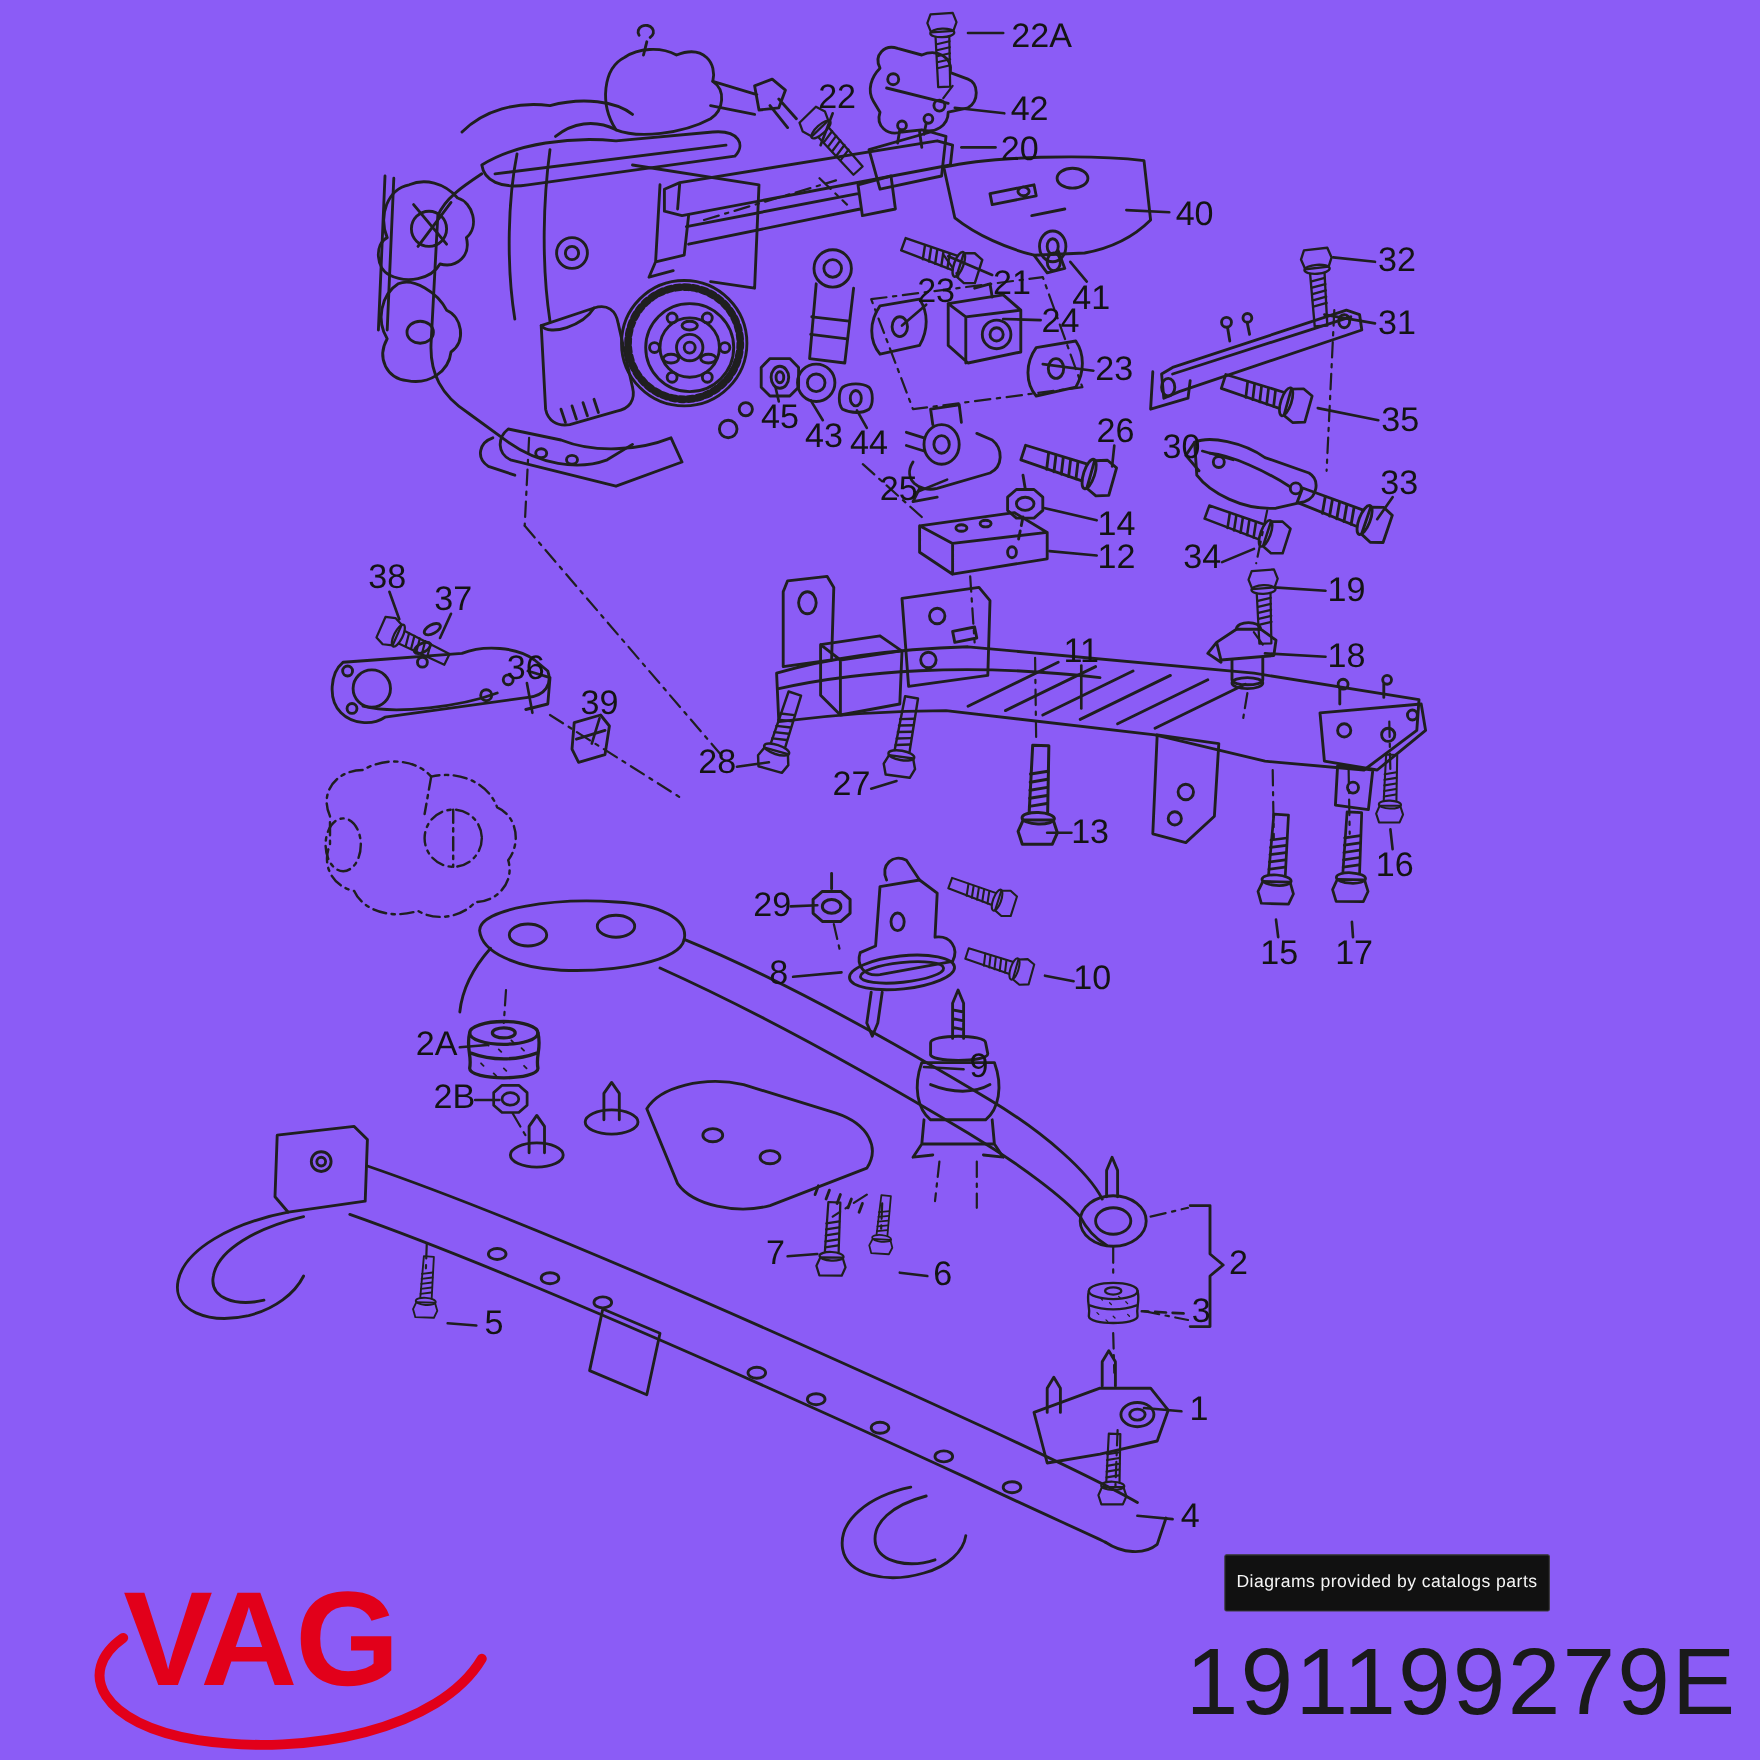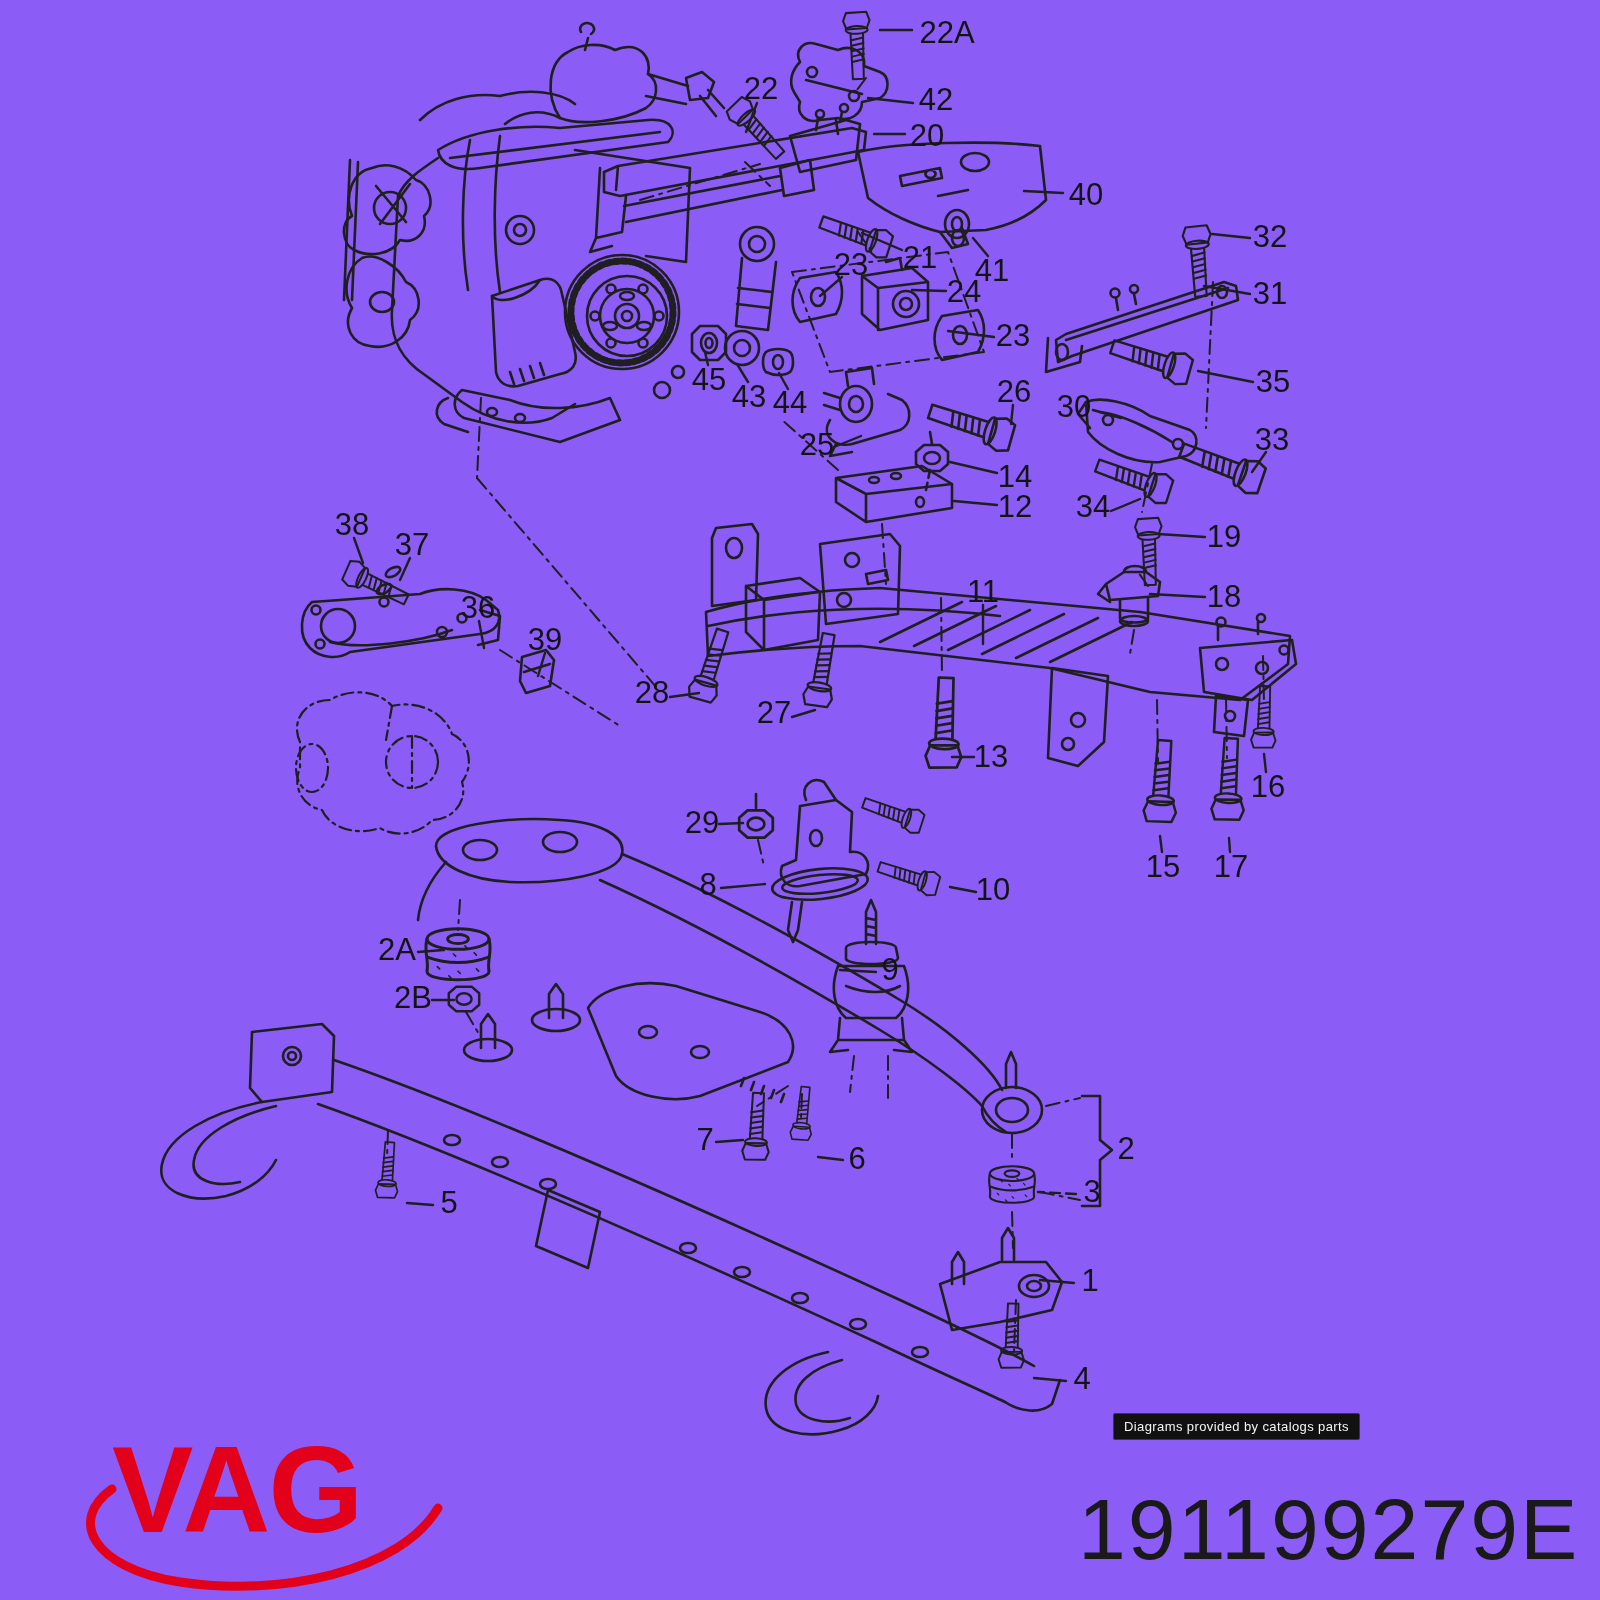--- a/index.html
+++ b/index.html
@@ -2,21 +2,21 @@
 <html><head>
 <meta charset="utf-8">
 <style>
   html,body{margin:0;padding:0;background:#ffffff;}
   .canvas{position:relative;width:1600px;height:1600px;background:#8b5cf6;overflow:hidden;
           font-family:"Liberation Sans", sans-serif;}
   #art{position:absolute;left:0;top:0;}
   .partnum{position:absolute;left:1078px;top:1480px;width:500px;text-align:right;
            font-size:86px;letter-spacing:2px;color:#1a1a1a;font-family:"Liberation Sans",sans-serif;}
   .watermark{position:absolute;left:1113px;top:1413px;background:#111111;color:#f5f5f5;
-             font-size:13px;letter-spacing:.4px;padding:5px 10px;border:1px solid #3a3a3a;
+             font-size:16px;letter-spacing:.4px;padding:16px 10px;border:1px solid #3a3a3a;
              border-radius:2px;white-space:nowrap;}
   .brand{position:absolute;left:40px;top:1400px;width:460px;height:200px;}
   .brand text{font-family:"Liberation Sans",sans-serif;font-weight:bold;font-size:122px;
               letter-spacing:-2px;fill:#e2001a;}
 </style>
 </head>
 <body>
 
 <div class="canvas">
 

